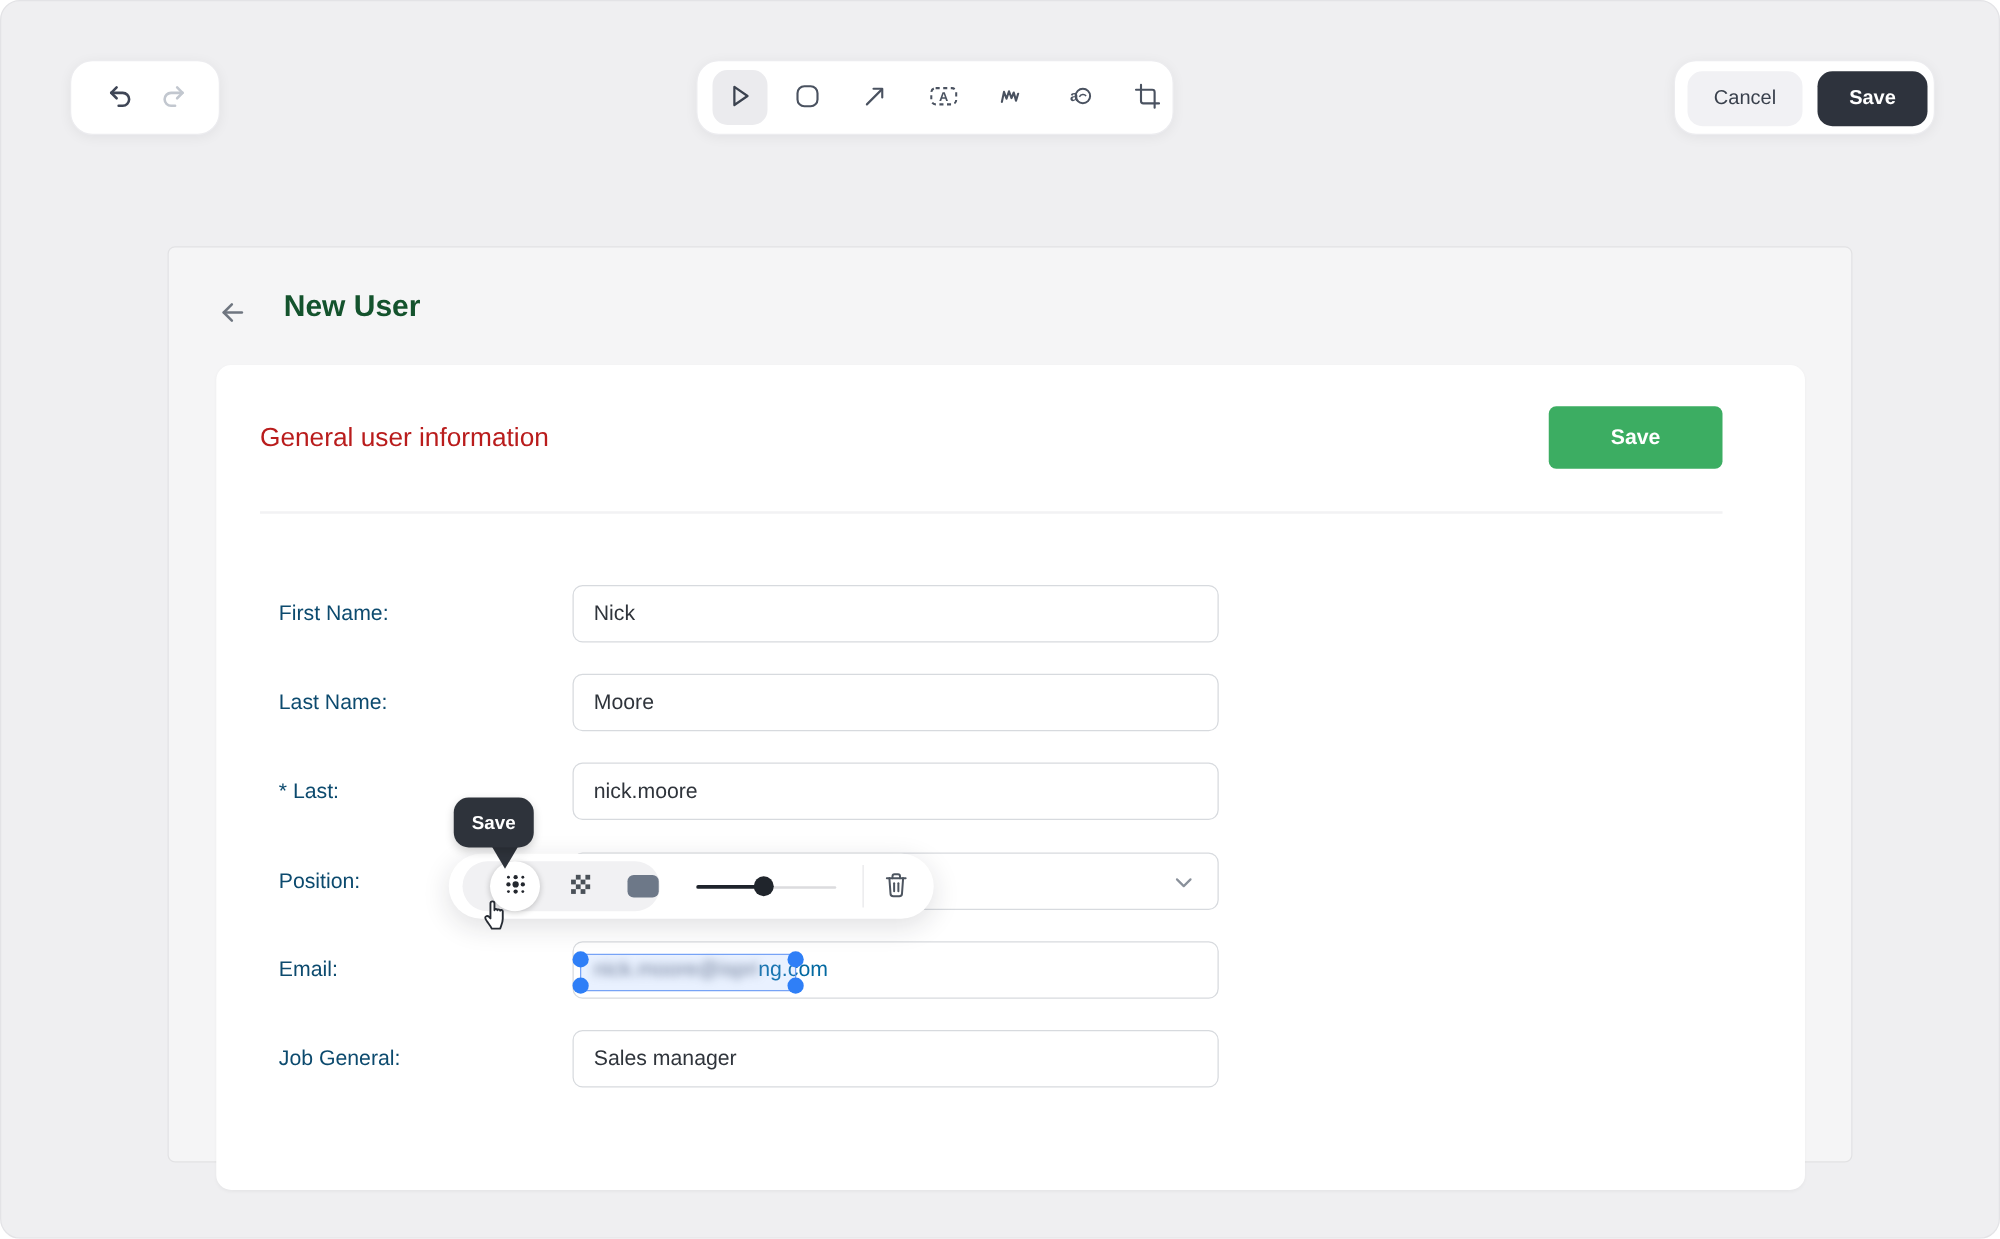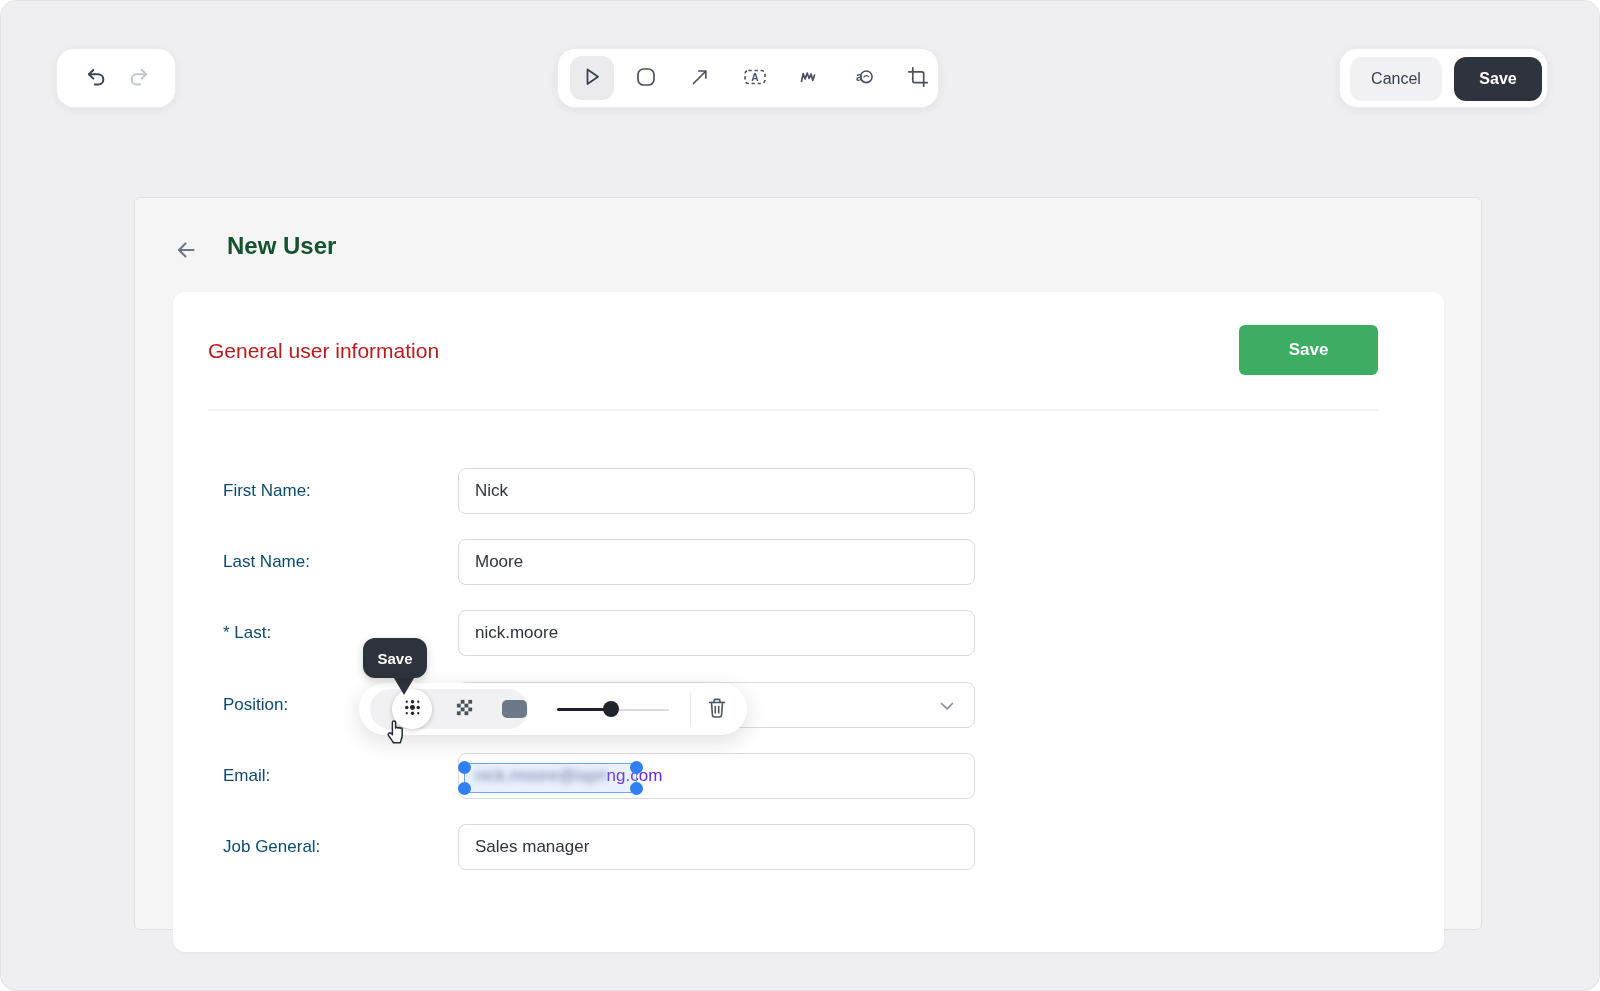--- a/index.html
+++ b/index.html
@@ -28,21 +28,21 @@
   .card-divider{position:absolute;left:207px;top:408px;width:1170px;height:2px;background:#f2f2f4;}
 
   .f-label{position:absolute;left:222px;width:220px;font-size:17px;color:#0c4a6e;line-height:46px;}
   .f-input{position:absolute;left:457px;width:517px;height:46px;border:1px solid #d7dade;border-radius:8px;background:#fff;padding:0 16px;font-size:17px;color:#2f343b;outline:none;}
   .row1{top:467px;} .row2{top:538px;} .row3{top:609px;} .row4{top:681px;} .row5{top:752px;} .row6{top:823px;}
   .chevron{position:absolute;left:936px;top:695px;width:20px;height:20px;pointer-events:none;}
 
   
   .email-box{position:absolute;left:457px;top:752px;width:517px;height:46px;border:1px solid #d7dade;border-radius:8px;background:#fff;padding:0 16px;font-size:17px;line-height:44px;white-space:nowrap;}
   .email-blur{color:#6b7280;filter:blur(3.4px);}
-  .email-clear{color:#6d28d9;}
+  .email-clear{color:#0369a1;}
   .sel-rect{position:absolute;left:5px;top:9px;width:173px;height:30px;border:1px solid rgba(100,150,245,.85);background:rgba(135,175,255,.18);border-radius:2px;}
   .handle{position:absolute;width:13px;height:13px;border-radius:50%;background:#2f7ff7;cursor:pointer;}
   .h-tl{left:-7px;top:-3px;} .h-tr{right:-7px;top:-3px;} .h-bl{left:-7px;bottom:-3px;} .h-br{right:-7px;bottom:-3px;}
 
   
   .tooltip{position:absolute;left:362px;top:637px;width:64px;height:40px;background:#2e333b;border-radius:12px;color:#fff;font-size:15px;font-weight:700;display:flex;align-items:center;justify-content:center;z-index:40;box-shadow:0 3px 8px rgba(0,0,0,.18);}
   .tooltip-arrow{position:absolute;left:390px;top:672px;width:0;height:0;border-left:13px solid transparent;border-right:13px solid transparent;border-top:22px solid #2e333b;z-index:39;}
   .blur-bar{position:absolute;left:358px;top:682px;width:388px;height:52px;background:#fff;border-radius:26px;box-shadow:0 6px 22px rgba(25,30,40,.14);z-index:30;}
   .blur-group{position:absolute;left:11px;top:6px;width:158px;height:40px;background:#f1f1f3;border-radius:20px;}
   .blur-opt{position:absolute;top:0;width:40px;height:40px;border:none;background:transparent;border-radius:50%;display:flex;align-items:center;justify-content:center;cursor:pointer;padding:0;}

